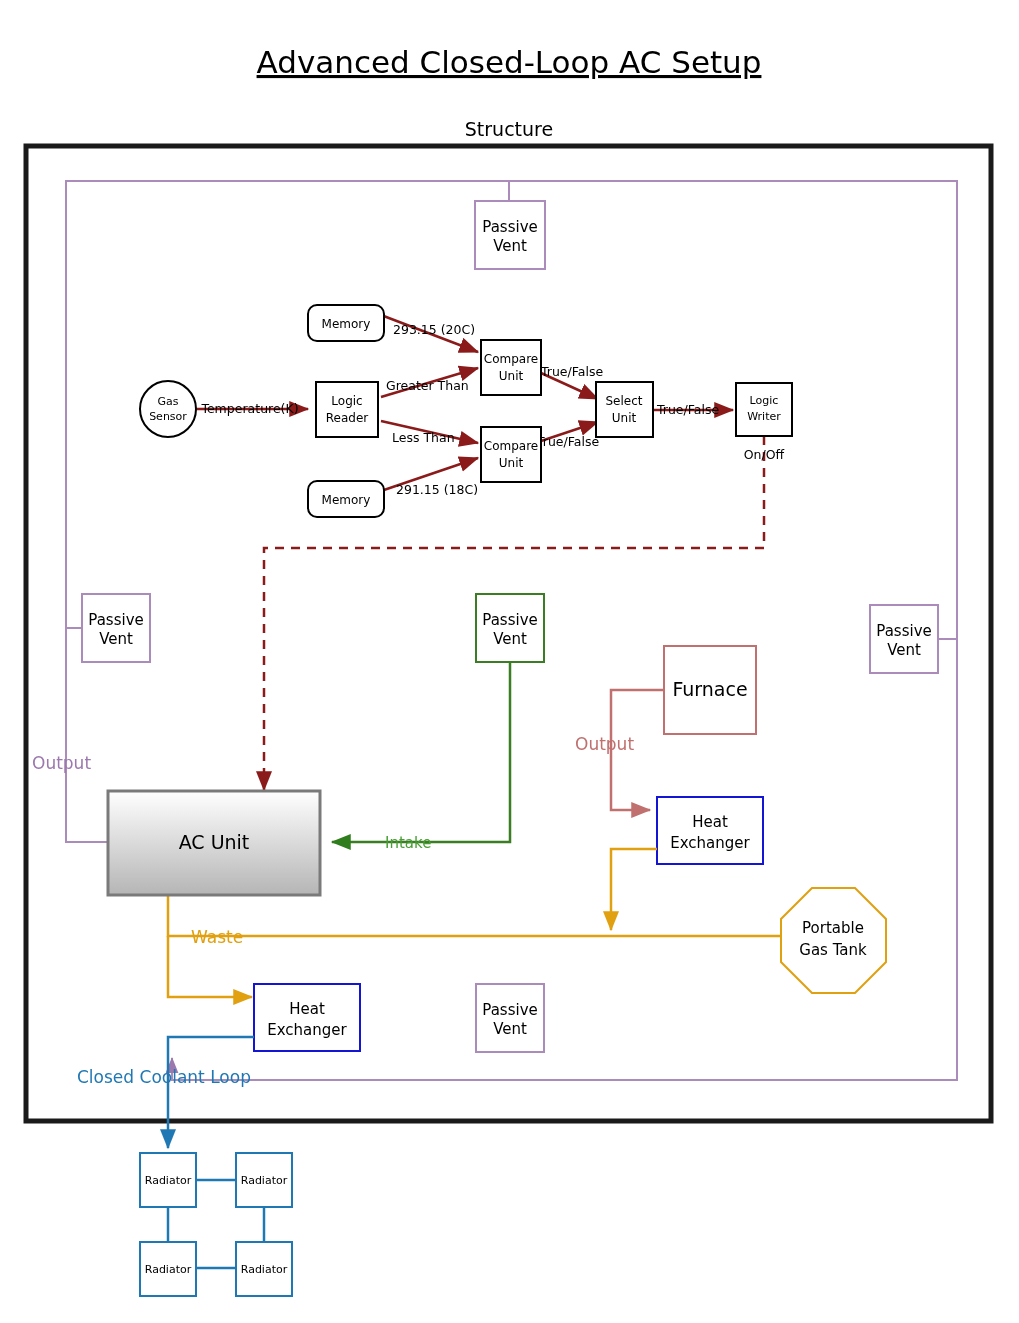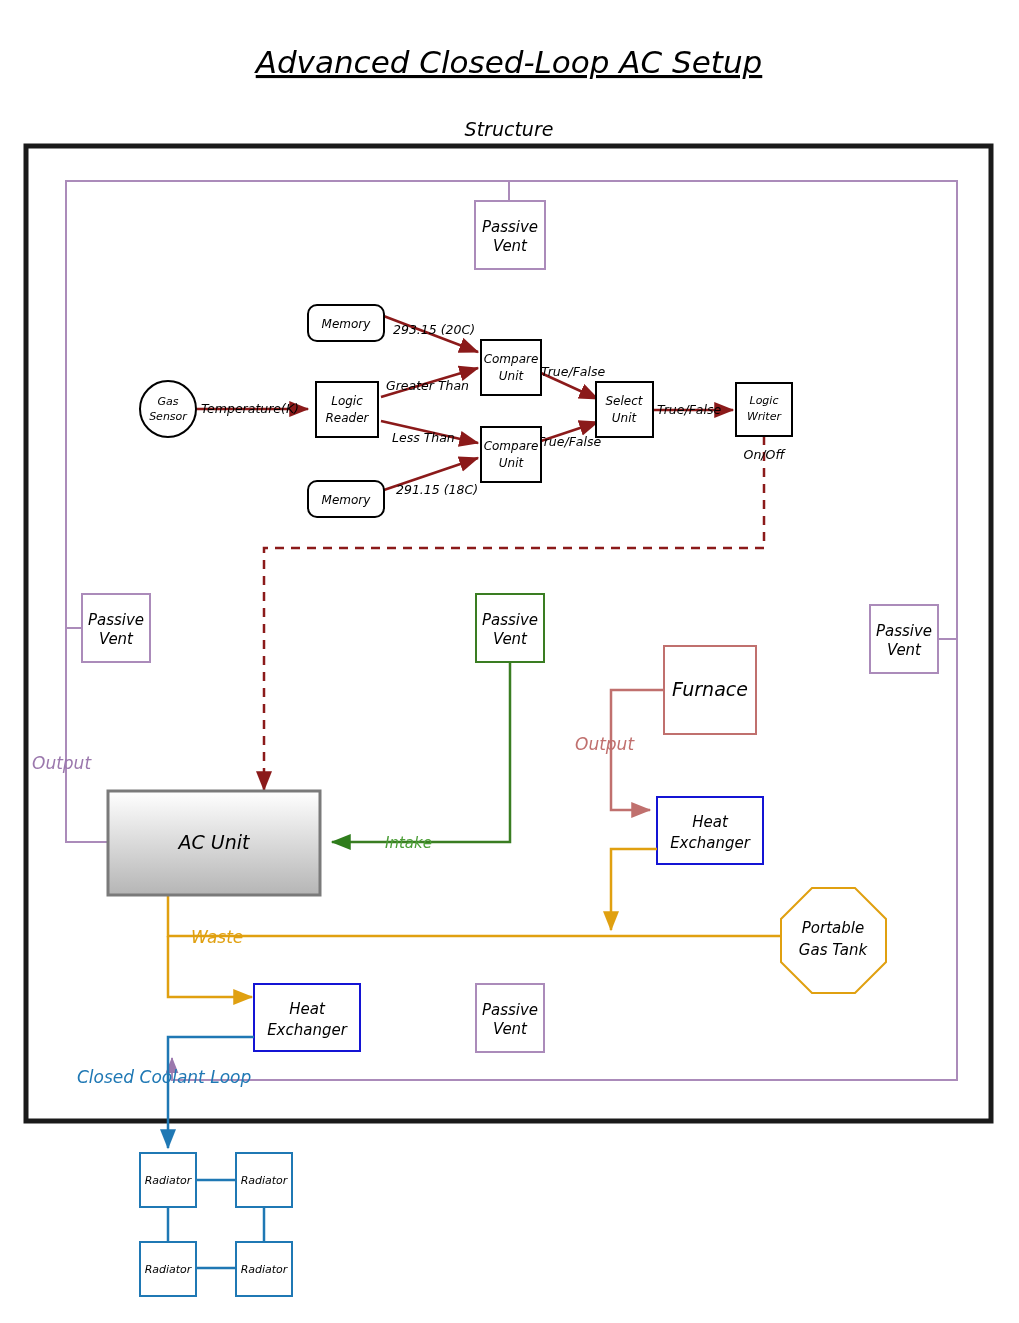--- a/index.html
+++ b/index.html
@@ -2,21 +2,21 @@
 <html><head>
 <meta charset="utf-8">
 <title>Advanced Closed-Loop AC Setup</title>
 <style>
   html,body{margin:0;padding:0;background:#ffffff;}
   body{
     width:1019px;height:1323px;
     font-family:"DejaVu Sans","Liberation Sans",sans-serif;
     position:relative;overflow:hidden;
   }
-  #stage{position:relative;width:1019px;height:1037px;font-style:italic;}
+  #stage{position:relative;width:1019px;height:1037px;}
   svg#diagram{position:absolute;left:0;top:0;width:1019px;height:1323px;}
 
   .ttl{
     font-family:"DejaVu Sans","Liberation Sans",sans-serif;
     font-size:31px;fill:#000;text-anchor:middle;
     text-decoration:underline;
   }
   .subttl{font-size:19px;fill:#000;text-anchor:middle;}
   .nodelbl{font-size:15px;fill:#000;text-anchor:middle;dominant-baseline:middle;}
   .nodelbl.sm{font-size:12px;}

